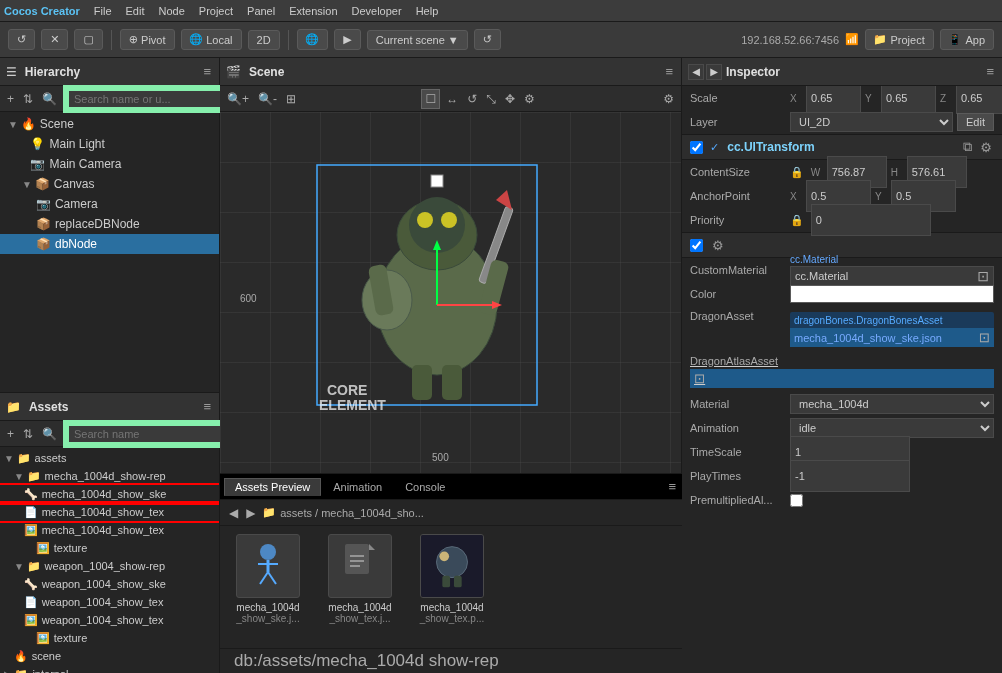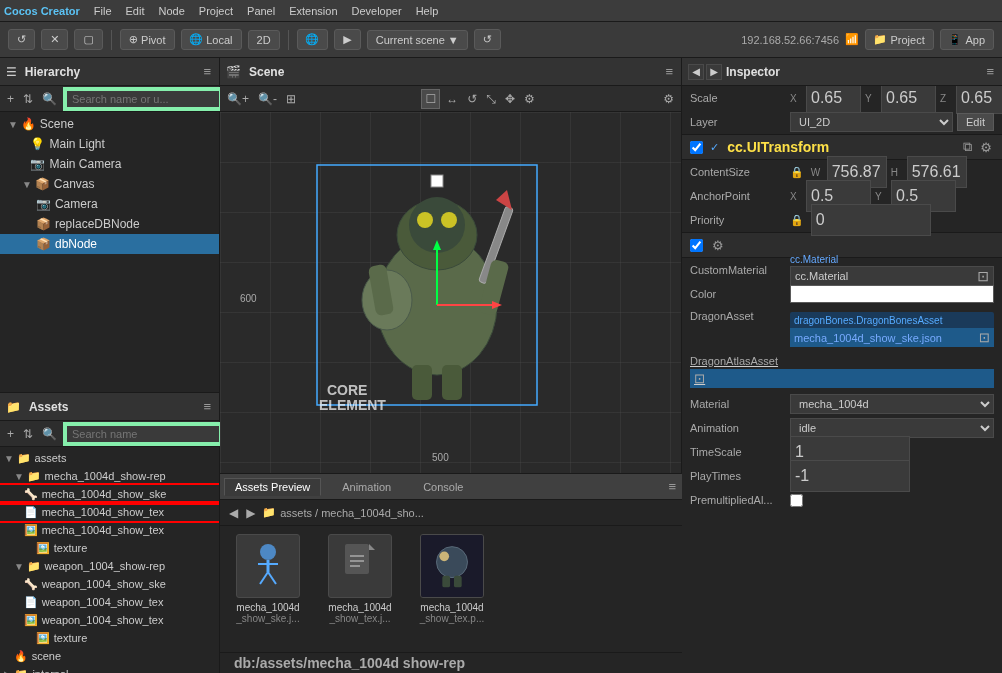--- a/index.html
+++ b/index.html
@@ -24,21 +24,21 @@
     .left-panel { width: 220px; display: flex; flex-direction: column; border-right: 1px solid #1a1a1a; }
     
     
     .hierarchy-panel { flex: 1; background: #252525; display: flex; flex-direction: column; border-bottom: 1px solid #1a1a1a; }
     .panel-header { display: flex; align-items: center; background: #333; height: 28px; padding: 0 6px; gap: 4px; border-bottom: 1px solid #1a1a1a; }
     .panel-title { color: #e0e0e0; font-size: 12px; font-weight: 600; flex: 1; }
     .panel-icon-btn { color: #999; cursor: pointer; font-size: 13px; padding: 2px; }
     
     .hierarchy-toolbar { display: flex; align-items: center; background: #2d2d2d; height: 26px; padding: 0 4px; gap: 3px; border-bottom: 1px solid #1a1a1a; }
     .small-btn { background: none; border: none; color: #aaa; cursor: pointer; font-size: 12px; padding: 2px 3px; }
-    .search-box { flex: 1; background: #3a3a3a; border: 4px solid #86efac; color: #ccc; font-size: 11px; padding: 8px 5px; height: 18px; }
+    .search-box { flex: 1; background: #3a3a3a; border: 6px solid #86efac; color: #ccc; font-size: 11px; padding: 8px 5px; height: 18px; }
     
     .hierarchy-tree { flex: 1; overflow-y: auto; padding: 2px 0; }
     .tree-item { display: flex; align-items: center; height: 20px; padding-left: 8px; cursor: pointer; color: #ccc; font-size: 12px; }
     .tree-item.selected { background: #2a6fa0; color: #fff; }
     .tree-arrow { font-size: 10px; margin-right: 3px; color: #888; }
     .tree-icon { margin-right: 4px; font-size: 12px; }
     
     
     .assets-panel { height: 280px; background: #252525; display: flex; flex-direction: column; }
     .assets-toolbar { display: flex; align-items: center; background: #2d2d2d; height: 26px; padding: 0 4px; gap: 3px; border-bottom: 1px solid #1a1a1a; }
@@ -53,46 +53,46 @@
     .scene-view { flex: 1; background: #1e1e1e; display: flex; flex-direction: column; border-right: 1px solid #1a1a1a; }
     .scene-header { display: flex; align-items: center; background: #333; height: 28px; padding: 0 6px; gap: 4px; border-bottom: 1px solid #1a1a1a; }
     .scene-toolbar { display: flex; align-items: center; background: #2d2d2d; height: 26px; padding: 0 4px; gap: 3px; border-bottom: 1px solid #1a1a1a; }
     .scene-canvas { flex: 1; background: #2a2a2a; position: relative; overflow: hidden; }
     
     
     .scene-grid { position: absolute; top: 0; left: 0; right: 0; bottom: 0; background-image: linear-gradient(rgba(80,80,80,0.3) 1px, transparent 1px), linear-gradient(90deg, rgba(80,80,80,0.3) 1px, transparent 1px); background-size: 50px 50px; }
     
     
     .bottom-panel { height: 200px; background: #252525; display: flex; flex-direction: column; border-top: 1px solid #1a1a1a; }
-    .bottom-tabs { display: flex; background: #404040; height: 26px; border-bottom: 1px solid #1a1a1a; align-items: center; padding: 0 4px; gap: 10px; }
+    .bottom-tabs { display: flex; background: #000000; height: 26px; border-bottom: 1px solid #1a1a1a; align-items: center; padding: 0 4px; gap: 1px; }
     .tab { padding: 2px 10px; font-size: 11px; cursor: pointer; color: #aaa; border: 1px solid transparent; }
     .tab.active { background: #3a3a3a; color: #fff; border-color: #555; border-bottom-color: #3a3a3a; }
     .bottom-toolbar { display: flex; align-items: center; background: #252525; height: 26px; padding: 0 6px; gap: 4px; border-bottom: 1px solid #1a1a1a; }
     .breadcrumb { color: #aaa; font-size: 11px; }
     .bottom-content { flex: 1; display: flex; padding: 8px; gap: 12px; overflow-x: auto; }
     .asset-thumb { display: flex; flex-direction: column; align-items: center; width: 80px; cursor: pointer; }
     .asset-thumb-icon { width: 64px; height: 64px; background: #3a3a3a; border: 1px solid #4a4a4a; display: flex; align-items: center; justify-content: center; margin-bottom: 4px; border-radius: 3px; }
     .asset-thumb-label { color: #ccc; font-size: 10px; text-align: center; word-break: break-all; }
     .asset-thumb-sub { color: #888; font-size: 10px; text-align: center; }
     
     
     .inspector-panel { width: 320px; background: #252525; display: flex; flex-direction: column; overflow-y: auto; }
     .inspector-header { display: flex; align-items: center; background: #333; height: 28px; padding: 0 6px; gap: 4px; border-bottom: 1px solid #1a1a1a; position: sticky; top: 0; z-index: 10; }
     
     .inspector-body { flex: 1; overflow-y: auto; }
     .inspector-row { display: flex; align-items: center; height: 24px; padding: 0 8px; }
     .inspector-label { color: #aaa; font-size: 11px; width: 100px; flex-shrink: 0; }
     .inspector-value { flex: 1; display: flex; align-items: center; gap: 4px; }
-    .inspector-input { background: #3a3a3a; border: 1px solid #4a4a4a; color: #ccc; font-size: 16px; padding: 12px 4px; height: 32px; width: 70px; }
+    .inspector-input { background: #3a3a3a; border: 1px solid #4a4a4a; color: #ccc; font-size: 11px; padding: 12px 4px; height: 32px; width: 70px; }
     .inspector-input.wide { width: 100%; }
     .inspector-select { background: #3a3a3a; border: 1px solid #4a4a4a; color: #ccc; font-size: 11px; padding: 2px 4px; height: 20px; flex: 1; }
     .inspector-edit-btn { background: #4a4a4a; border: 1px solid #5a5a5a; color: #ccc; font-size: 11px; padding: 2px 8px; cursor: pointer; }
     
     .component-header { display: flex; align-items: center; background: #2d2d2d; height: 26px; padding: 0 8px; gap: 4px; border-bottom: 1px solid #1a1a1a; border-top: 1px solid #1a1a1a; }
-    .component-title { color: #fde047; font-size: 14px; font-weight: 600; flex: 1; }
+    .component-title { color: #7dd3fc; font-size: 12px; font-weight: 600; flex: 1; }
     
     .nav-arrows { display: flex; gap: 2px; }
     .nav-arrow { background: #3a3a3a; border: 1px solid #4a4a4a; color: #ccc; width: 16px; height: 16px; display: flex; align-items: center; justify-content: center; cursor: pointer; font-size: 10px; }
     
     
     .red-highlight { outline: 2px solid #ff0000; }
     
     
     .color-swatch { width: 100%; height: 18px; background: white; border: 1px solid #5a5a5a; cursor: pointer; }
     
@@ -102,21 +102,21 @@
     
     
     ::-webkit-scrollbar { width: 6px; height: 6px; }
     ::-webkit-scrollbar-track { background: #2a2a2a; }
     ::-webkit-scrollbar-thumb { background: #4a4a4a; border-radius: 3px; }
     
     .scene-header-icon { color: #ccc; font-size: 12px; margin-right: 4px; }
     
     .bottom-nav { display: flex; align-items: center; gap: 2px; }
     
-    .db-path { color: #aaa; font-size: 14px; padding: 0 6px; font-weight: bold; }
+    .db-path { color: #aaa; font-size: 17px; padding: 0 6px; }
     
     .checkbox-inline { width: 13px; height: 13px; margin-right: 3px; }
   </style>
 </head>
 <body>
 
 <div class="menu-bar">
   <span class="logo">Cocos Creator</span>
   <span class="menu-item">File</span>
   <span class="menu-item">Edit</span>

